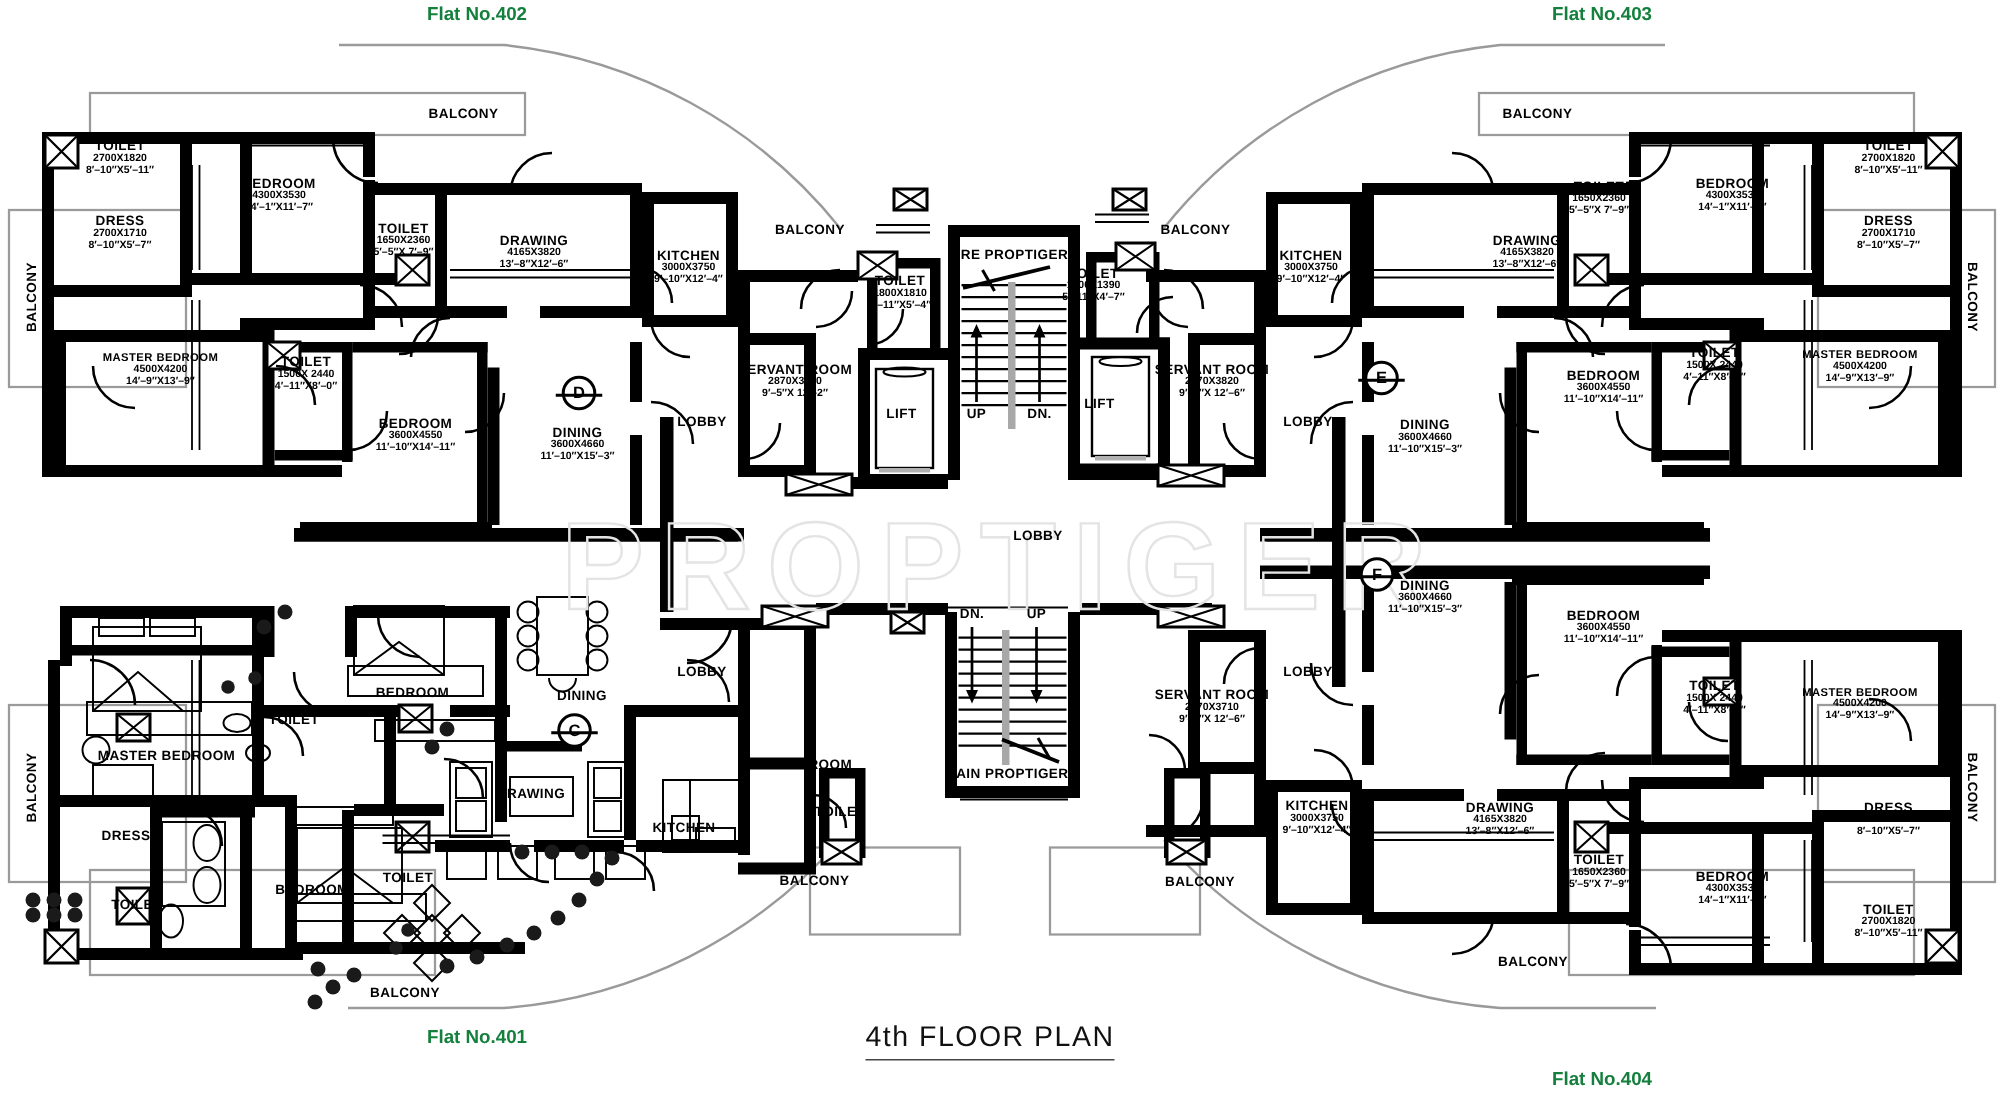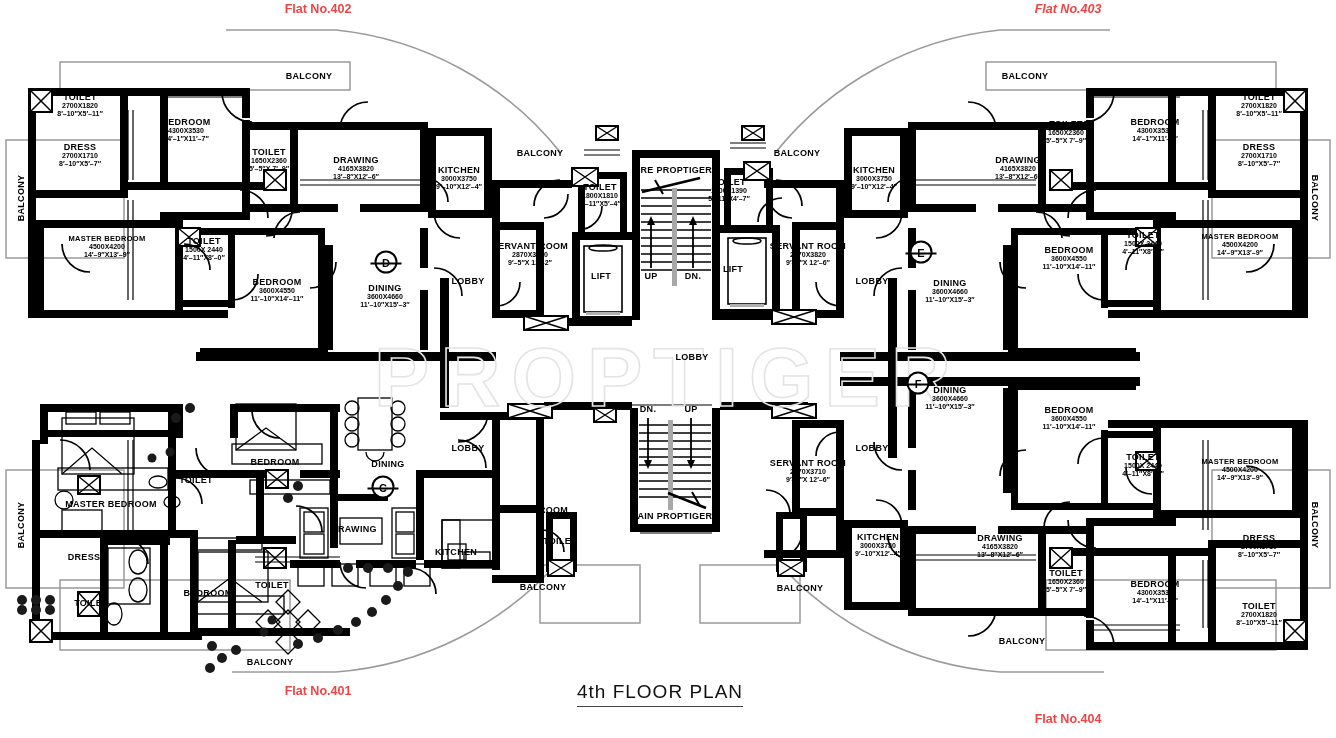--- a/index.html
+++ b/index.html
@@ -10,21 +10,21 @@
   }
   #plan{position:absolute;left:0;top:0;width:1336px;height:738px;}
   .lbl{position:absolute;font-weight:bold;color:#000;text-align:center;white-space:nowrap;
        transform:translate(-50%,-50%);line-height:1.12;pointer-events:none;}
   .lbl .nm{font-size:9px;letter-spacing:.3px;}
   .lbl .d1{font-size:7px;font-weight:bold;letter-spacing:0px;}
   .lbl .d2{font-size:7px;font-weight:bold;letter-spacing:0px;}
   .lbl.small .nm{font-size:7.5px;}
   .lbl.vert{transform:translate(-50%,-50%) rotate(-90deg);}
   .lbl.vert2{transform:translate(-50%,-50%) rotate(90deg);}
-  .flatno{position:absolute;font-size:12.5px;font-weight:bold;color:#ef4444;
+  .flatno{position:absolute;font-size:12.5px;font-weight:bold;color:#15803d;
           transform:translate(-50%,-50%);white-space:nowrap;}
   .title{position:absolute;font-size:19px;color:#111;white-space:nowrap;
          transform:translate(-50%,-50%);letter-spacing:1px;}
   .title .u{border-bottom:1.6px solid #444;padding-bottom:3px;display:inline-block;}
   .gridmark{position:absolute;width:19px;height:19px;border:2.2px solid #000;border-radius:50%;
             background:#fff;transform:translate(-50%,-50%);
             display:flex;align-items:center;justify-content:center;
             font-size:11px;font-weight:bold;color:#000;}
   .gridmark::before{content:"";position:absolute;left:-6px;right:-6px;top:50%;
             height:2.2px;background:#000;z-index:-1;}
@@ -666,21 +666,21 @@
     <rect x="844" y="352" width="296" height="9"></rect>
     <rect x="888" y="278" width="9" height="180"></rect>
     <rect x="440" y="278" width="9" height="130"></rect>
   </g>
 </svg>
 
 <div class="wm">PROPTIGER</div>
 
 <div id="flatnos">
     <div class="flatno" style="left: 318px; top: 9px;">Flat No.402</div>
-    <div class="flatno" style="left: 1068px; top: 9px; font-style: italic;">Flat No.403</div>
+    <div class="flatno" style="left: 1068px; top: 9px;">Flat No.403</div>
     <div class="flatno" style="left: 318px; top: 691px;">Flat No.401</div>
     <div class="flatno" style="left: 1068px; top: 719px;">Flat No.404</div>
   </div>
 <div id="gridmarks">
     <div class="gridmark" style="left: 386px; top: 262px;">D</div>
     <div class="gridmark" style="left: 383px; top: 487px;">C</div>
     <div class="gridmark" style="left: 921px; top: 252px;">E</div>
     <div class="gridmark" style="left: 918px; top: 383px;">F</div>
   </div>
 <div id="roomlabels">

